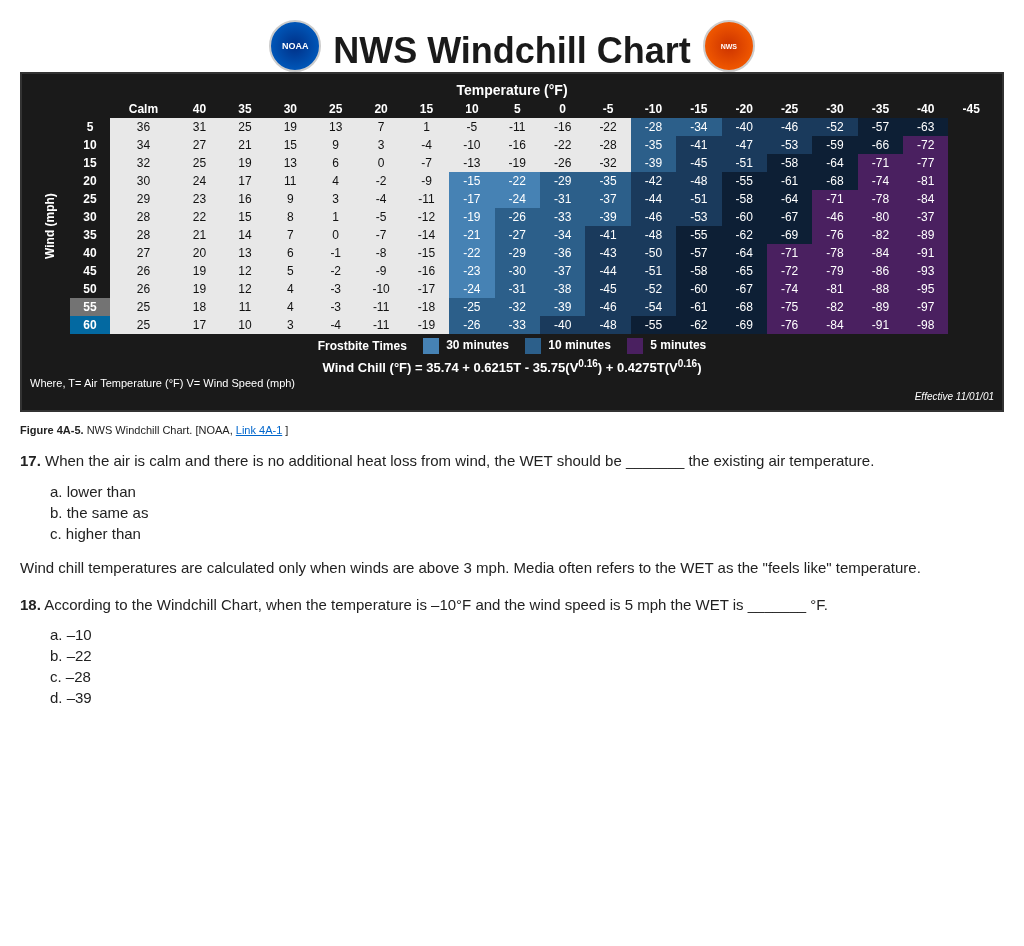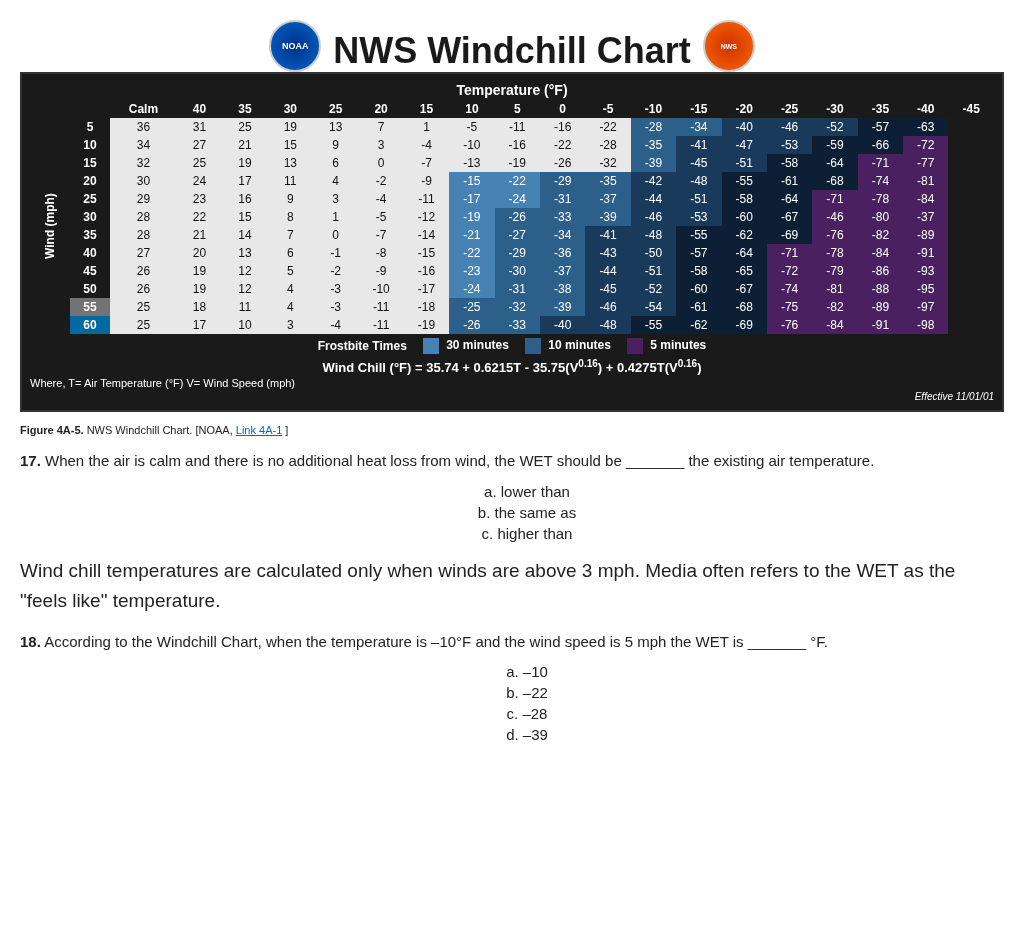--- a/index.html
+++ b/index.html
@@ -143,28 +143,27 @@
     .figure-caption a { color: #0066cc; }
     .question {
       font-size: 15px;
       margin-bottom: 10px;
       line-height: 1.5;
     }
     .options {
       list-style: none;
       margin-left: 30px;
       margin-bottom: 14px;
-      text-align: center;
     }
     .options li {
       font-size: 15px;
       margin-bottom: 4px;
     }
     .paragraph {
-      font-size: 19px;
+      font-size: 15px;
       margin-bottom: 14px;
       line-height: 1.6;
     }
     sup { font-size: 10px; vertical-align: super; }
   </style>
 </head>
 <body>
 
 <div class="header">
   <div class="noaa-logo">NOAA</div>

